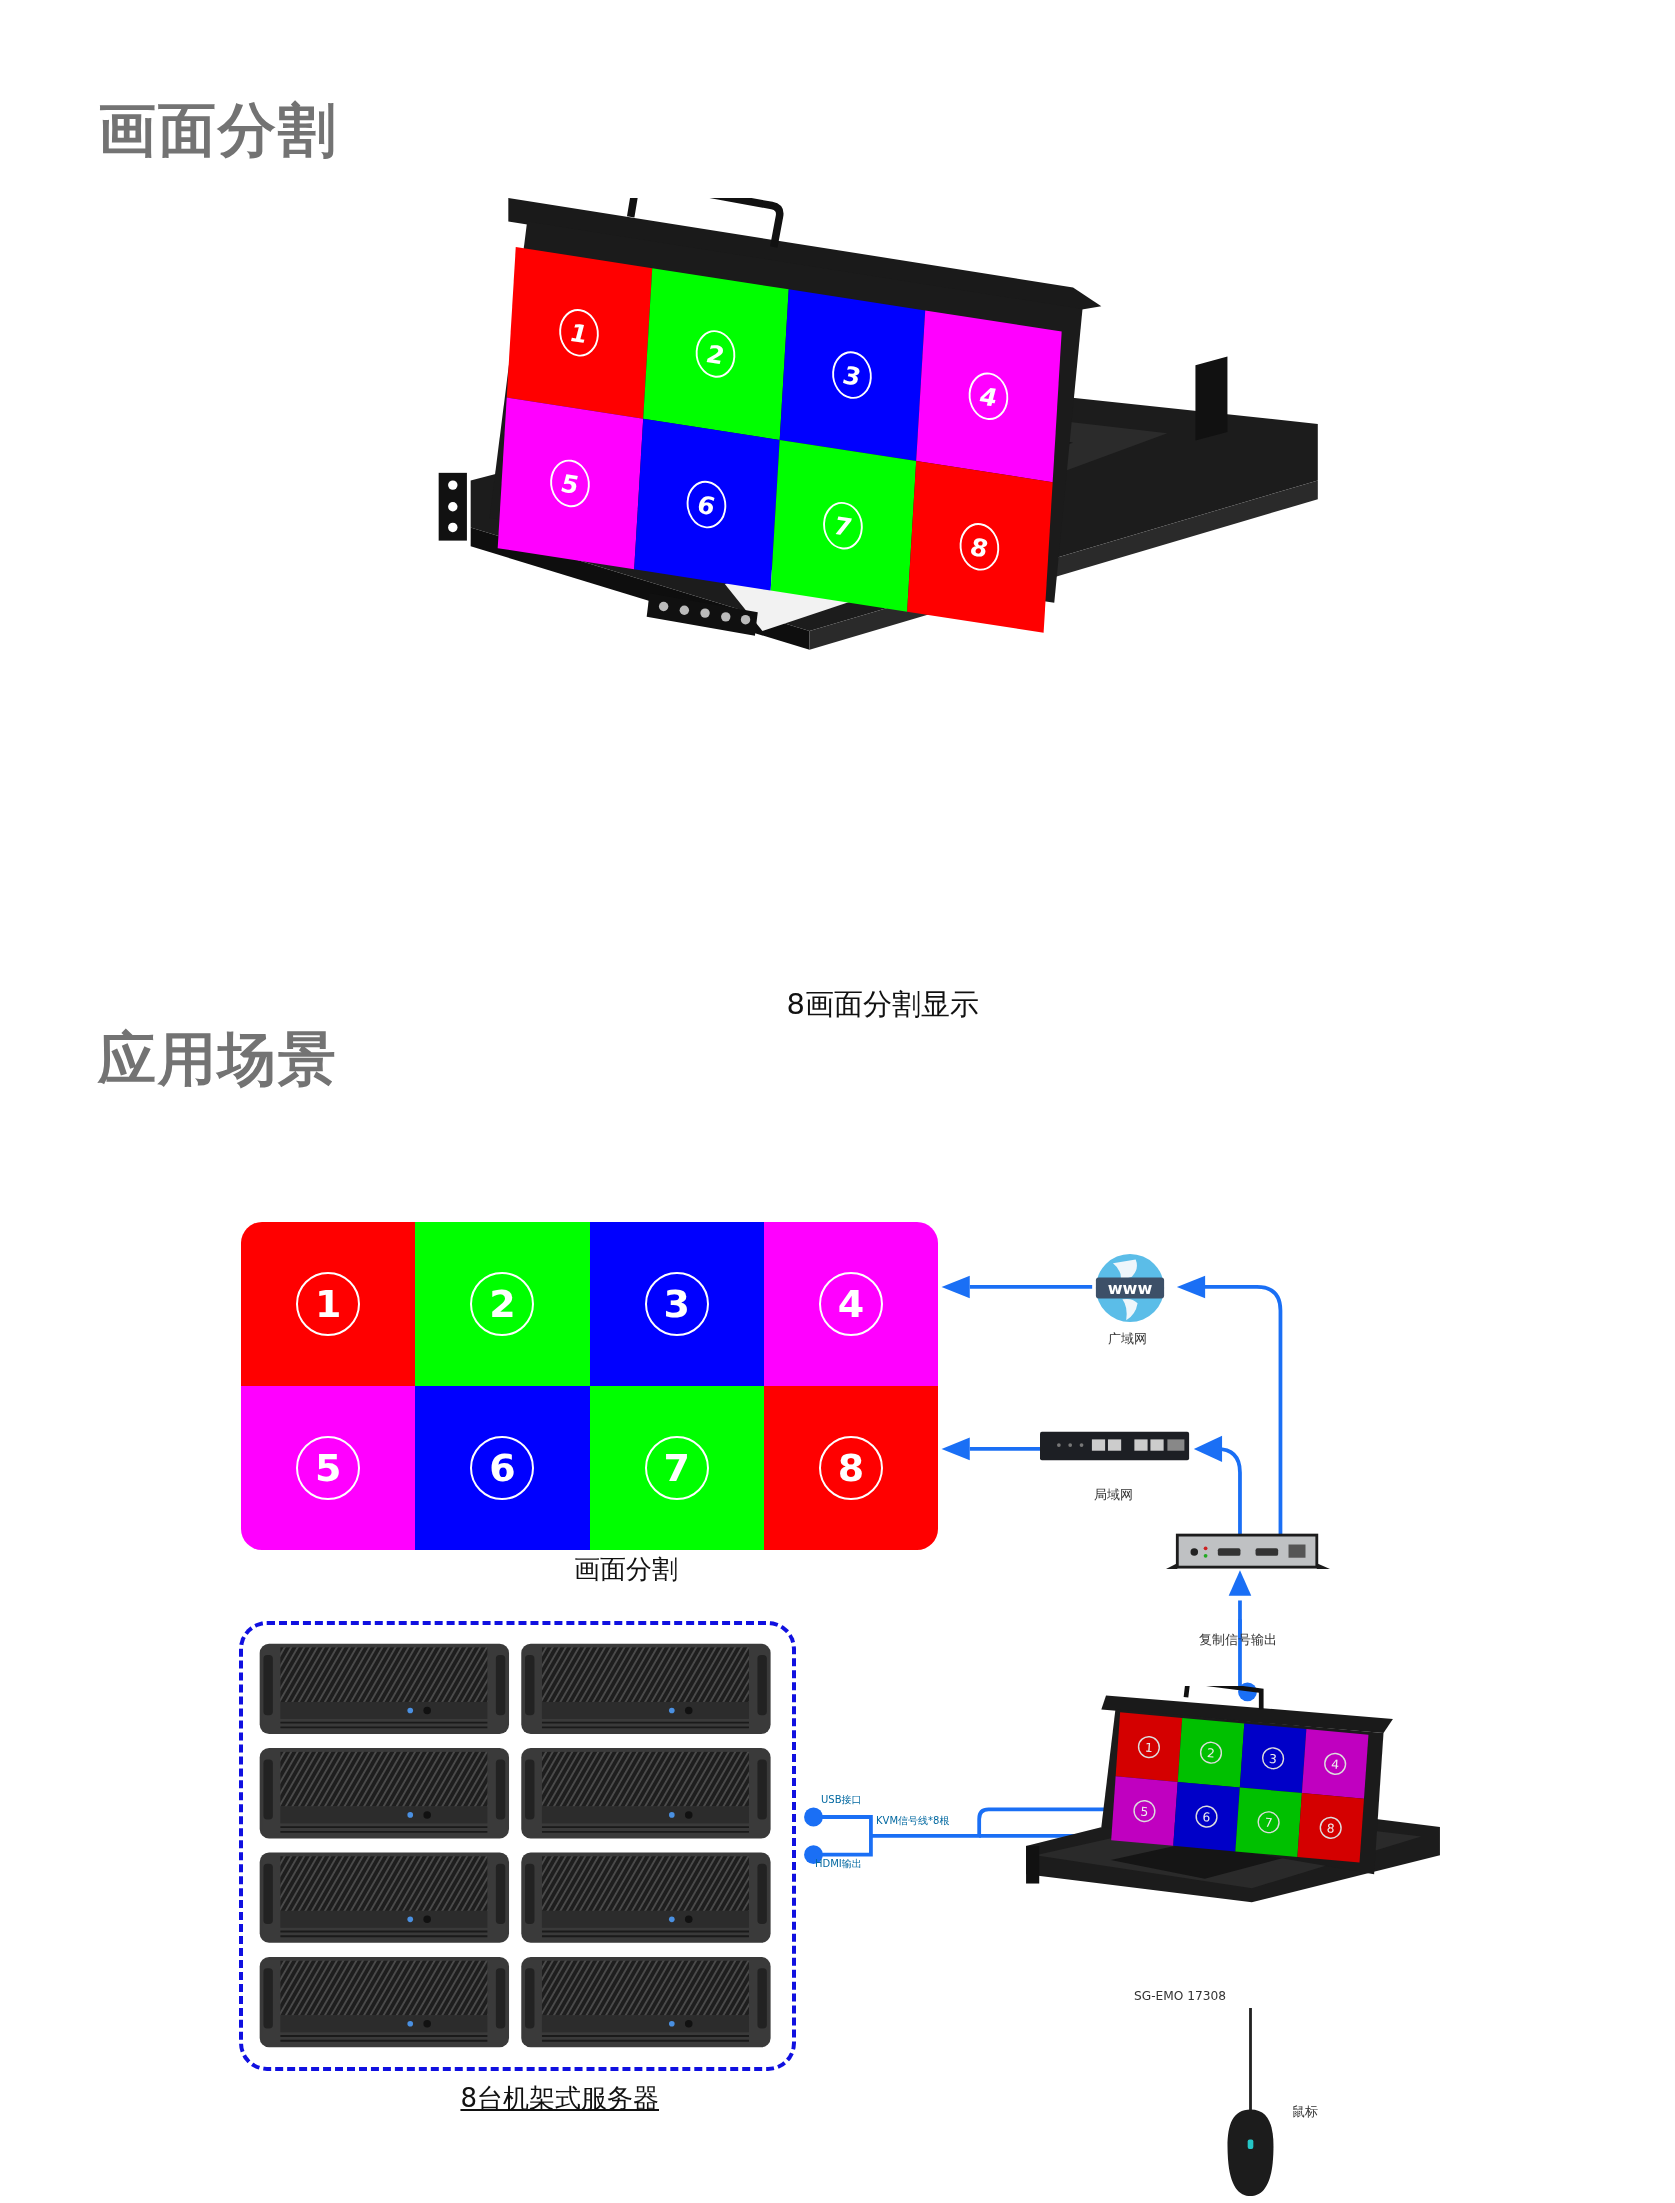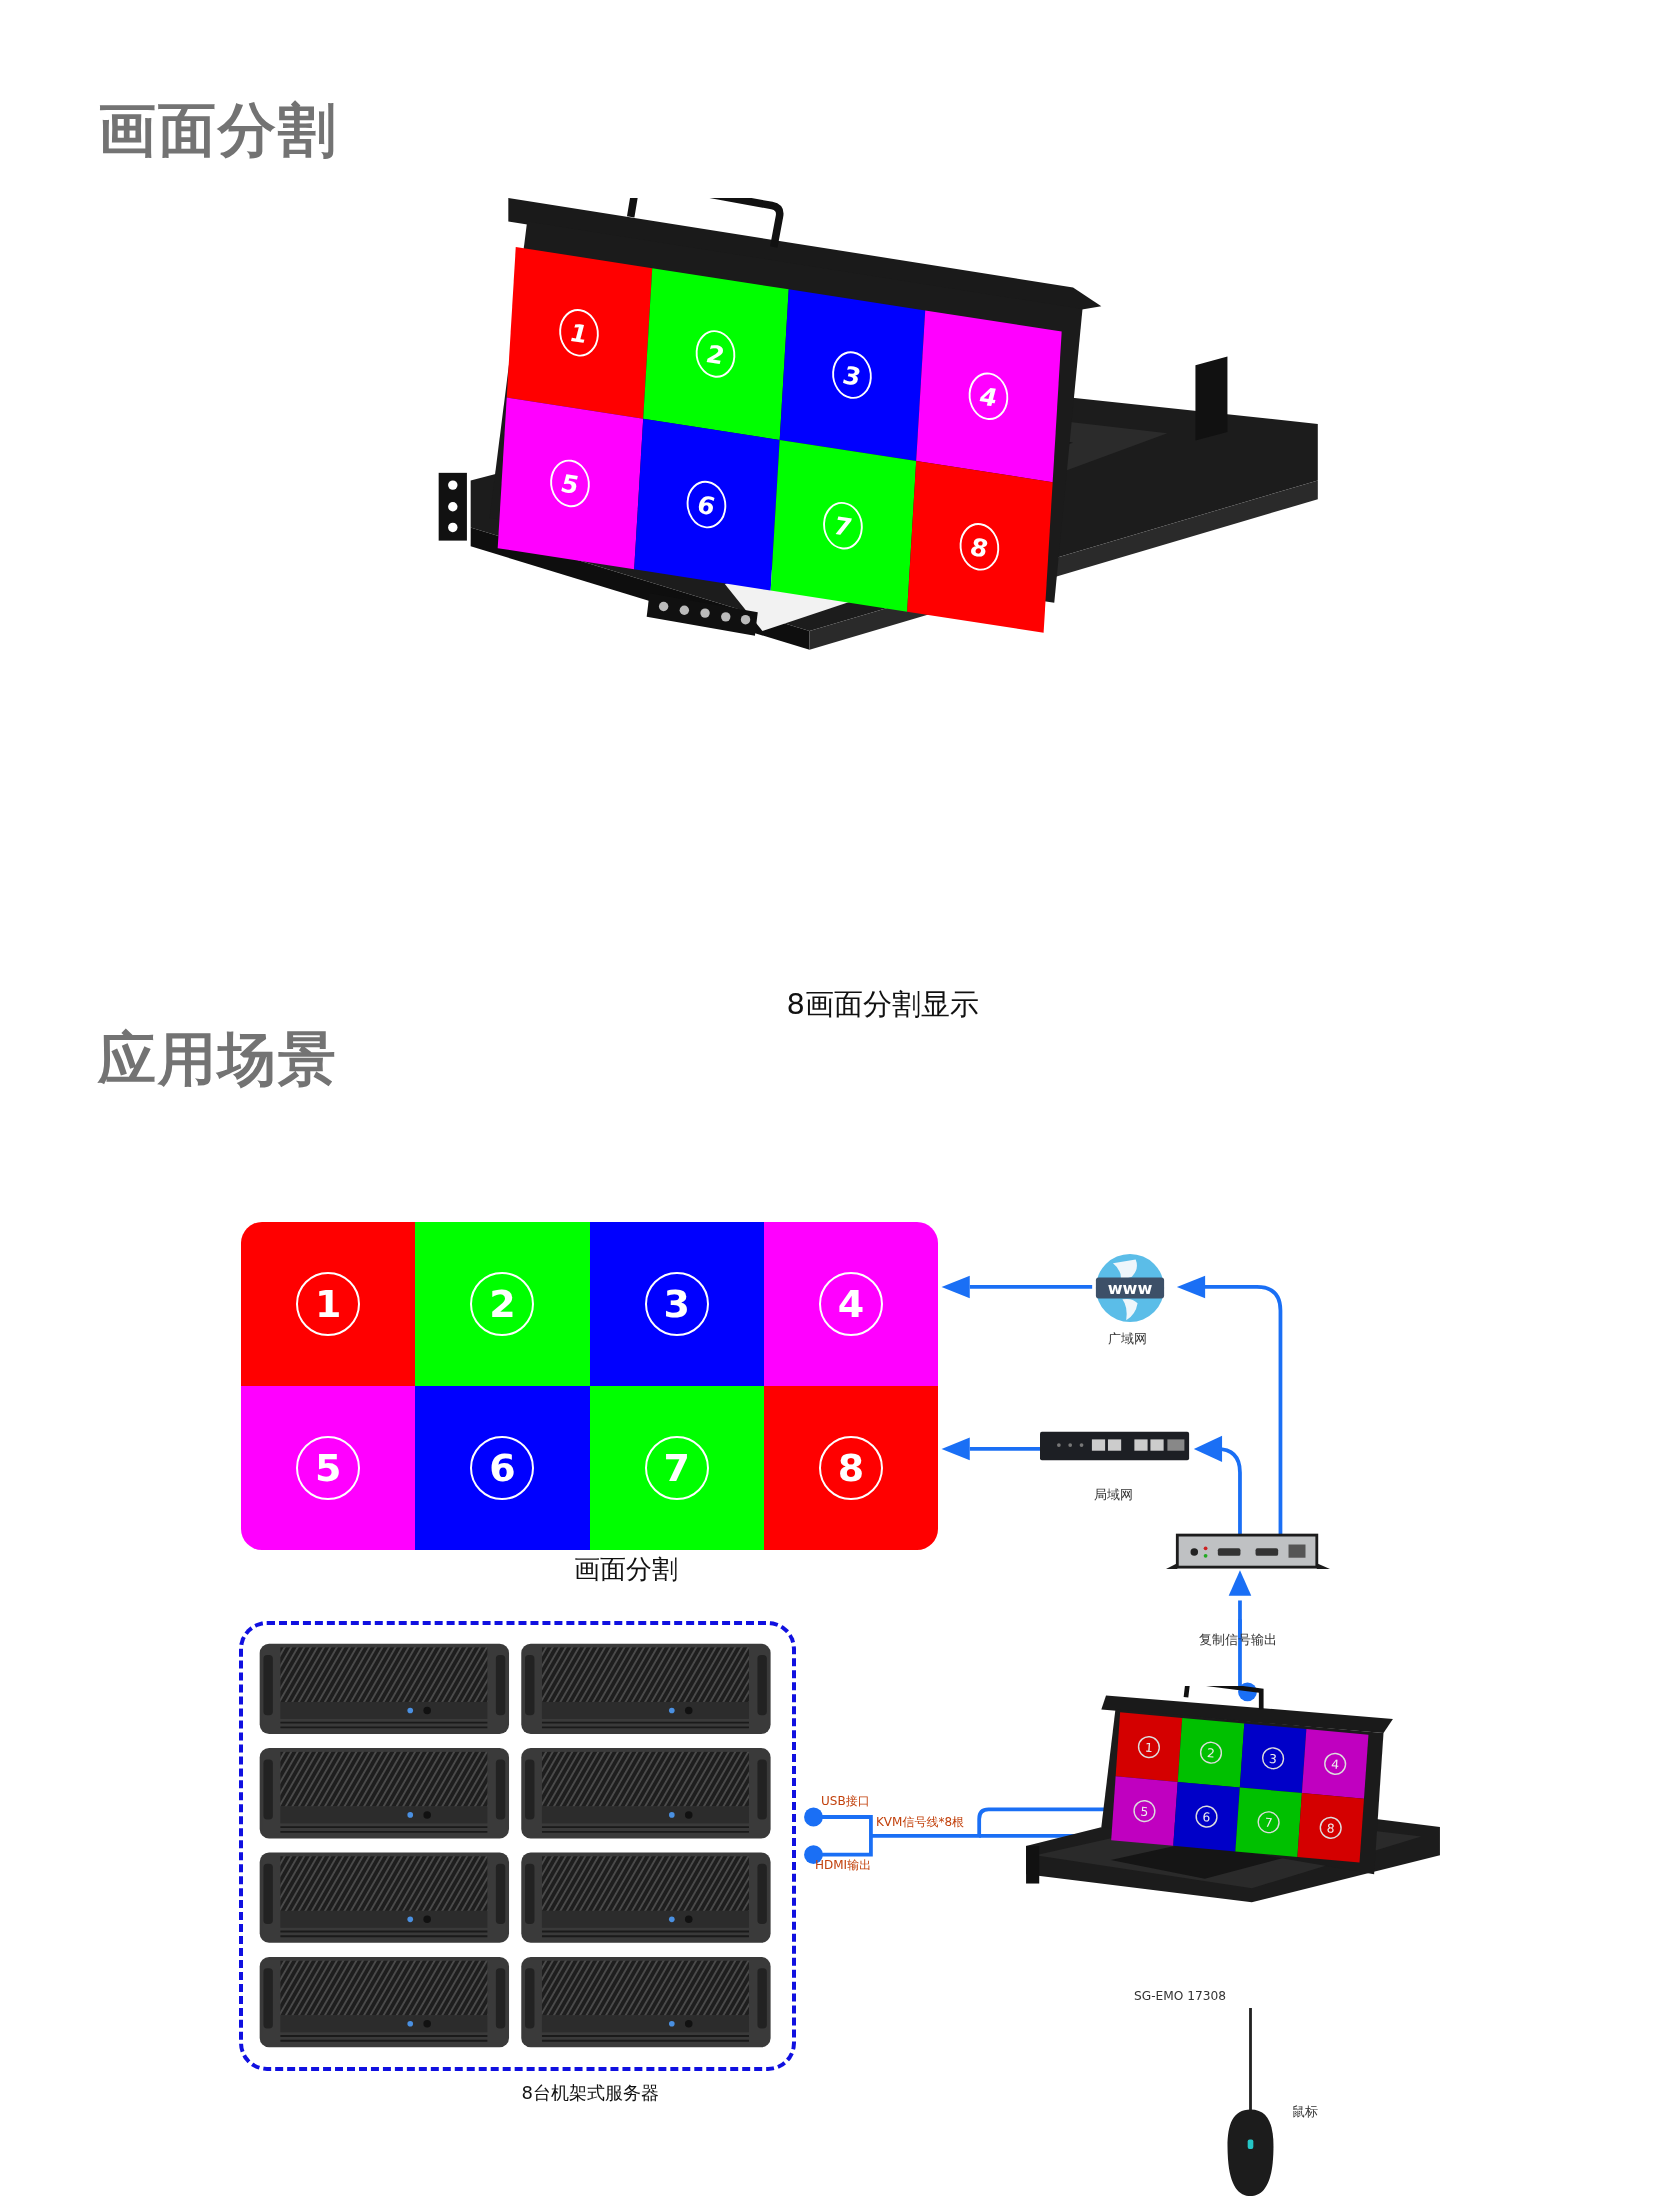--- a/index.html
+++ b/index.html
@@ -22,21 +22,21 @@
   .tile { display: flex; align-items: center; justify-content: center; }
   .num-circle { width: 64px; height: 64px; border: 2.8px solid #fff; border-radius: 50%;
                 display: flex; align-items: center; justify-content: center;
                 color: #fff; font-weight: bold; font-size: 38px; font-family: "DejaVu Sans", sans-serif; }
 
   
   #server-group { position: absolute; left: 239px; top: 1621px; width: 557px; height: 450px;
                   border: 4.7px dashed #1010e0; border-radius: 28px; }
 
   .small-label { position: absolute; font-size: 13px; color: #333; white-space: nowrap; }
-  .line-label { position: absolute; font-size: 12px; color: #c2410c; white-space: nowrap; }
+  .line-label { position: absolute; font-size: 10px; color: #0369a1; white-space: nowrap; }
 </style>
 </head>
 <body>
 
 <div id="title-split" class="section-title">画面分割</div>
 
 <svg id="product" viewBox="0 0 960 800">
 
   <polygon points="60,300 490,190 960,240 960,300 420,460 60,350" fill="#1c1c1c"></polygon>
   <polygon points="60,350 420,460 420,480 60,370" fill="#0e0e0e"></polygon>
@@ -245,21 +245,21 @@
   </defs>
   <use href="#server-unit" x="6" y="6"></use>
   <use href="#server-unit" x="284" y="6"></use>
   <use href="#server-unit" x="6" y="117"></use>
   <use href="#server-unit" x="284" y="117"></use>
   <use href="#server-unit" x="6" y="228"></use>
   <use href="#server-unit" x="284" y="228"></use>
   <use href="#server-unit" x="6" y="339"></use>
   <use href="#server-unit" x="284" y="339"></use>
 </svg>
-<div class="caption" style="left:377px; top:2081px; width:282px; font-size:18px;">8台机架式服务器</div>
+<div class="caption" style="left:377px; top:2081px; width:282px; font-size:26px;text-decoration:underline;">8台机架式服务器</div>
 
 <div class="line-label" style="left:821px; top:1793px;">USB接口</div>
 <div class="line-label" style="left:815px; top:1857px;">HDMI输出</div>
 <div class="line-label" style="left:876px; top:1814px;">KVM信号线*8根</div>
 
 <svg style="position:absolute; left:1026px; top:1686px;" width="414" height="301" viewBox="0 0 440 320">
   <polygon points="0,170 200,120 440,150 440,180 240,230 0,200" fill="#1c1c1c"></polygon>
   <polygon points="10,180 210,135 420,160 240,215" fill="#2a2a2a"></polygon>
   <polygon points="90,185 250,150 340,165 190,205" fill="#151515"></polygon>
   <rect x="0" y="170" width="14" height="40" fill="#111"></rect>

